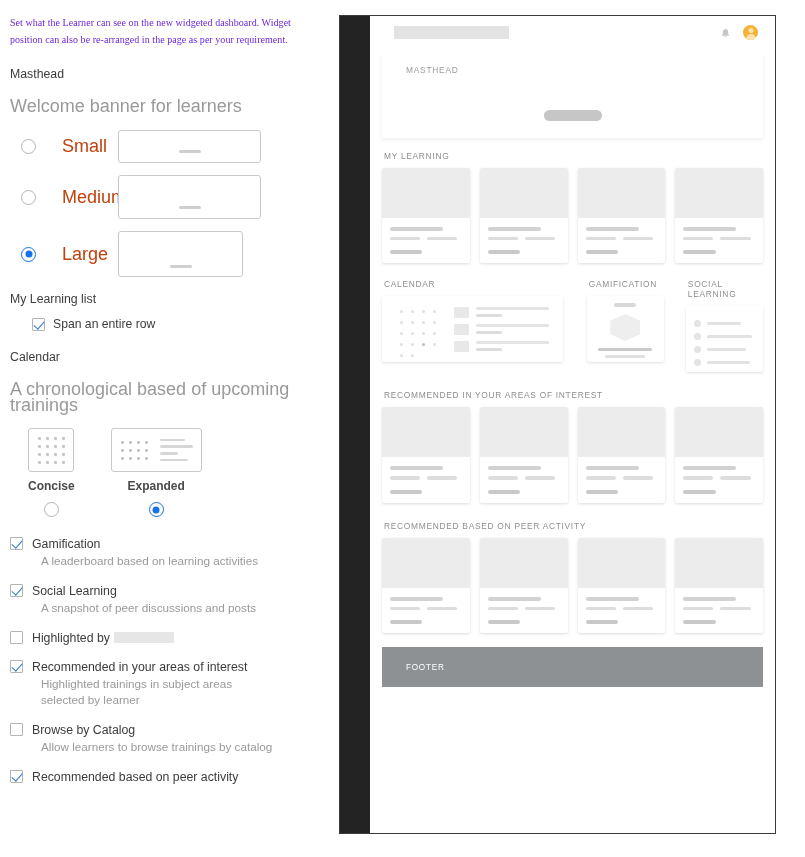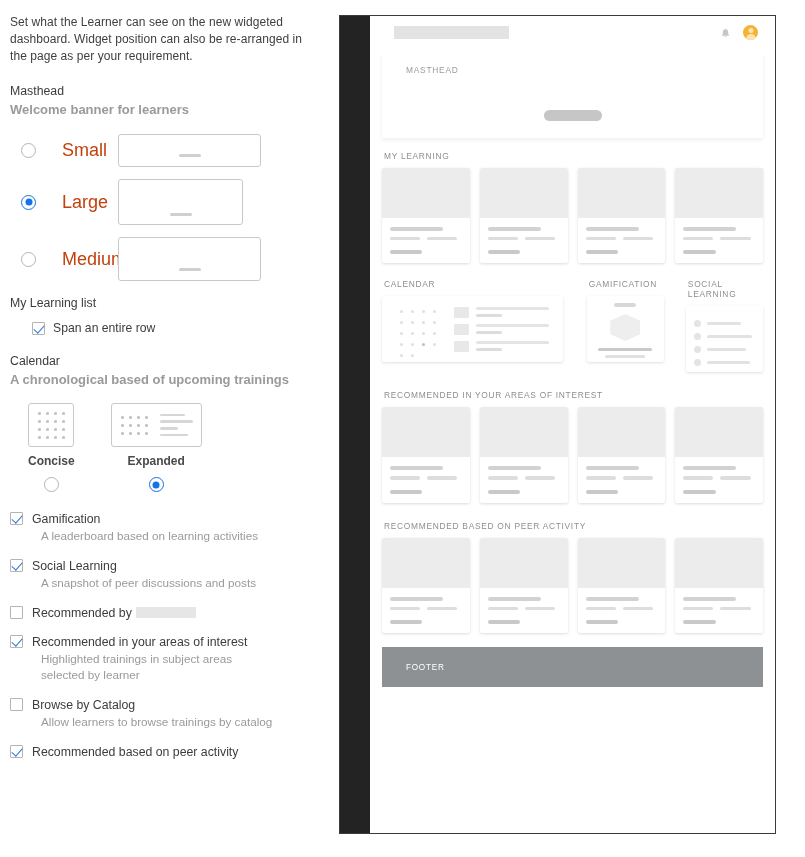--- a/index.html
+++ b/index.html
@@ -13,25 +13,25 @@
   .page { position: relative; width: 805px; height: 857px; background: #fff; }
 
   
   .settings {
     position: absolute; left: 0; top: 0;
     width: 333px; height: 857px;
     padding: 14px 12px 0 10px;
     background: #fff;
   }
   .intro {
-    font-size: 12px; line-height: 17px; color: #404040;
-    margin: 0 0 18px 0; letter-spacing: .005em;
+    font-size: 10px; line-height: 17px; color: #6d28d9;
+    margin: 0 0 18px 0; letter-spacing: .005em; font-family: Liberation Serif, serif;
   }
   .grp-title { font-size: 12.3px; color: #3c3c3c; line-height: 16px; }
-  .grp-sub   { font-size: 13px; color: #9a9a9a; line-height: 16px; margin-top: 3px; font-weight: bold; }
+  .grp-sub   { font-size: 18px; color: #9a9a9a; line-height: 16px; margin-top: 16px; }
 
   
   .radio {
     width: 15px; height: 15px; border-radius: 50%;
     border: 1px solid #b4b4b4; background: #fff;
     display: inline-block; position: relative; flex: 0 0 auto;
   }
   .radio.on { border-color: #1473e6; }
   .radio.on::after {
     content: ""; position: absolute; left: 50%; top: 50%;
@@ -220,30 +220,30 @@
 
       <div class="mast-opts">
         <div class="mast-row">
           <span class="radio"></span>
           <span class="mast-label">Small</span>
           <span class="mast-box mast-s">
               <span class="bar"></span>
             </span>
         </div>
         <div class="mast-row">
+          <span class="radio"></span>
+          <span class="mast-label">Medium</span>
+          <span class="mast-box mast-m">
+              <span class="bar"></span>
+            </span>
+        </div>
+        <div class="mast-row">
           <span class="radio on"></span>
           <span class="mast-label">Large</span>
           <span class="mast-box mast-l">
-              <span class="bar"></span>
-            </span>
-        </div>
-        <div class="mast-row">
-          <span class="radio"></span>
-          <span class="mast-label">Medium</span>
-          <span class="mast-box mast-m">
               <span class="bar"></span>
             </span>
         </div>
       </div>
     </div>
 
     <div class="sec">
       <div class="grp-title">My Learning list</div>
       <div class="span-row">
         <span class="cbox on"></span>
@@ -327,21 +327,21 @@
           <span class="cbox on"></span>
           <span class="feat-title">Social Learning</span>
         </div>
         <div class="feat-desc">A snapshot of peer discussions and posts</div>
       </div>
 
       <div class="feat-item">
         <div class="feat-head">
           <span class="cbox"></span>
           <span class="feat-title">
-            <span>Recommended by</span><span class="redact"></span>
+            <span>Highlighted by</span><span class="redact"></span>
           </span>
         </div>
       </div>
 
       <div class="feat-item">
         <div class="feat-head">
           <span class="cbox on"></span>
           <span class="feat-title">Recommended in your areas of interest</span>
         </div>
         <div class="feat-desc">Highlighted trainings in subject areas selected by learner</div>

